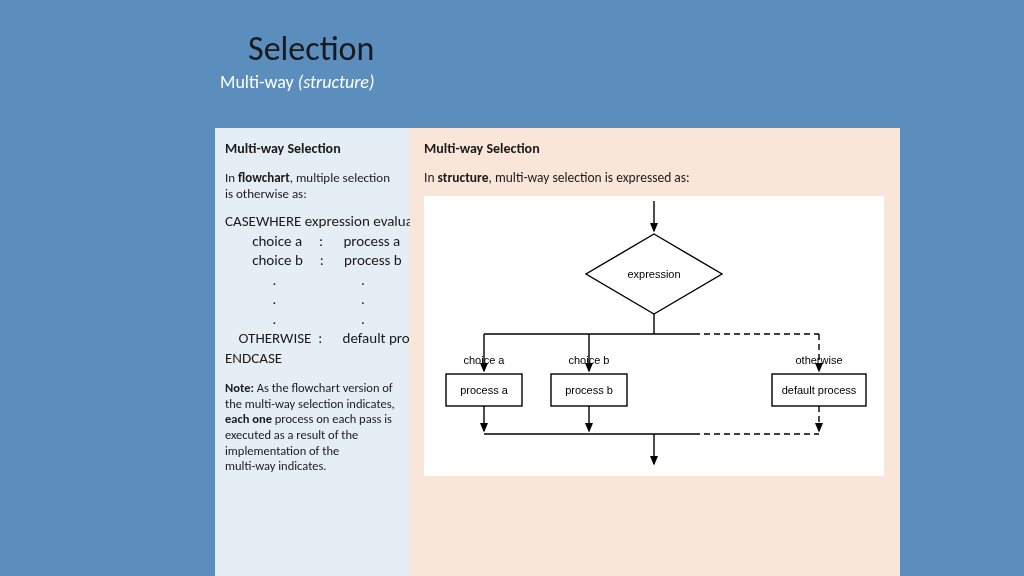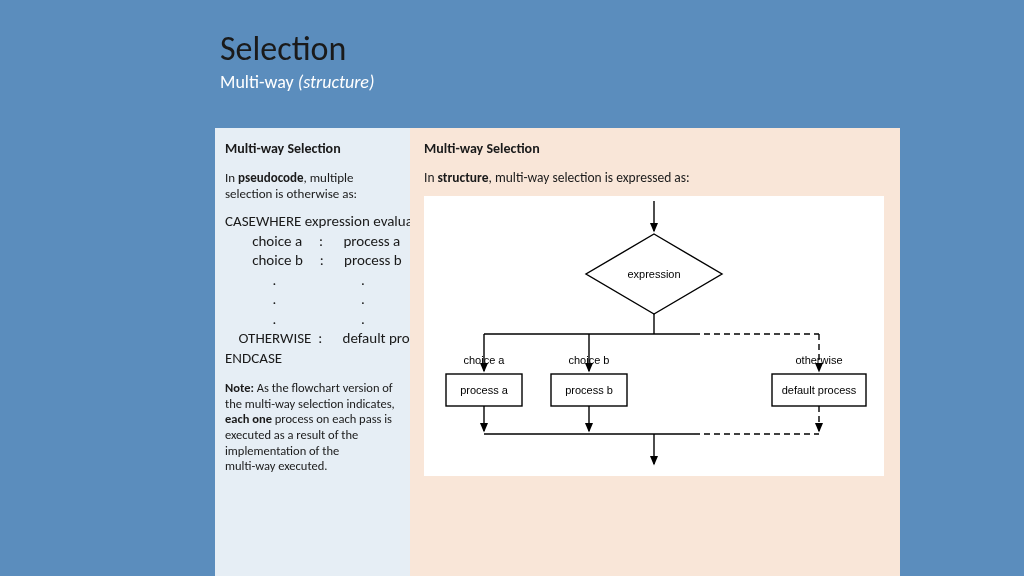--- a/index.html
+++ b/index.html
@@ -17,20 +17,21 @@
   }
   .header {
     position: absolute;
     left: 220px;
     top: 28px;
   }
   .title {
     font-size: 34px;
     font-weight: 300;
     color: #1a1a1a;
+    text-align: right;
   }
   .subtitle {
     font-size: 18px;
     color: #ffffff;
     margin-top: 2px;
   }
   .subtitle .italic {
     font-style: italic;
     font-weight: 300;
   }
@@ -101,33 +102,33 @@
     <div class="subtitle">
       <span>Multi-way </span><span class="italic">(structure)</span>
     </div>
   </div>
 
   <div class="columns">
 
     <div class="col-left">
       <div class="col-heading">Multi-way Selection</div>
       <p>
-        <span>In </span><span class="bold">pseudocode</span><span>, multiple selection is otherwise as:</span>
+        <span>In </span><span class="bold">flowchart</span><span>, multiple selection is otherwise as:</span>
       </p>
       <div class="pseudo">CASEWHERE expression evaluates to
         choice a     :      process a
         choice b     :      process b
               .                         .
               .                         .
               .                         .
     OTHERWISE  :      default process
 ENDCASE</div>
       <div class="note">
         <span class="bold">Note:</span><span> As the flowchart version of the multi-way selection indicates, </span><span class="bold">each one</span><span> process on each pass is executed as a result of the implementation of the</span><br>
-        <span>multi-way executed.</span>
+        <span>multi-way indicates.</span>
       </div>
     </div>
 
     <div class="col-right">
       <div class="col-heading">Multi-way Selection</div>
       <p>
         <span>In </span><span class="bold">structure</span><span>, multi-way selection is expressed as:</span>
       </p>
 
       <div class="flowchart">

